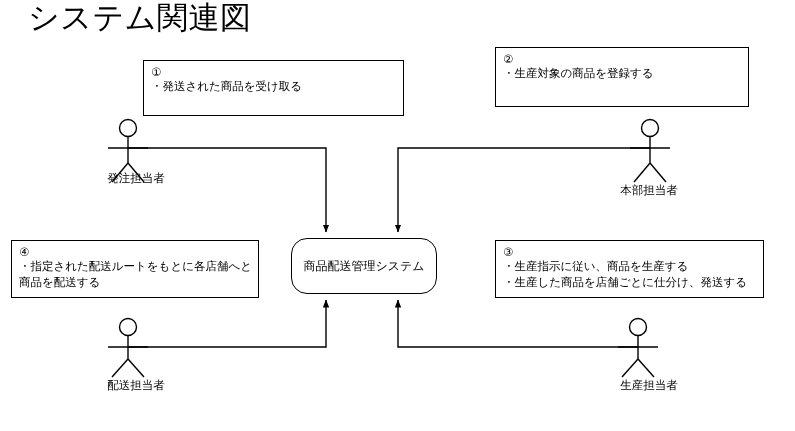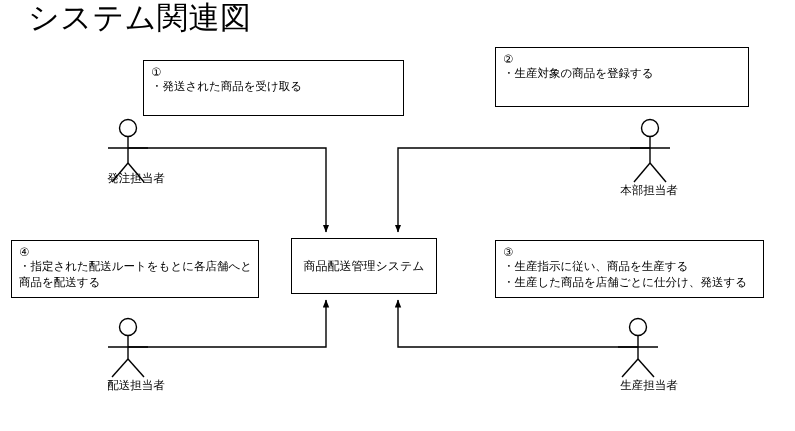--- a/index.html
+++ b/index.html
@@ -63,21 +63,21 @@
   #note-4 { left: 11px;  top: 240px; width: 248px; height: 58px; }
 
   .system-box {
     position: absolute;
     left: 291px;
     top: 238px;
     width: 146px;
     height: 56px;
     box-sizing: border-box;
     border: 1px solid #000000;
-    border-radius: 0;
+    border-radius: 16px;
     background: #ffffff;
     display: flex;
     align-items: center;
     justify-content: center;
     font-size: 12px;
     color: #000000;
     white-space: nowrap;
   }
 
   .actor-label {

